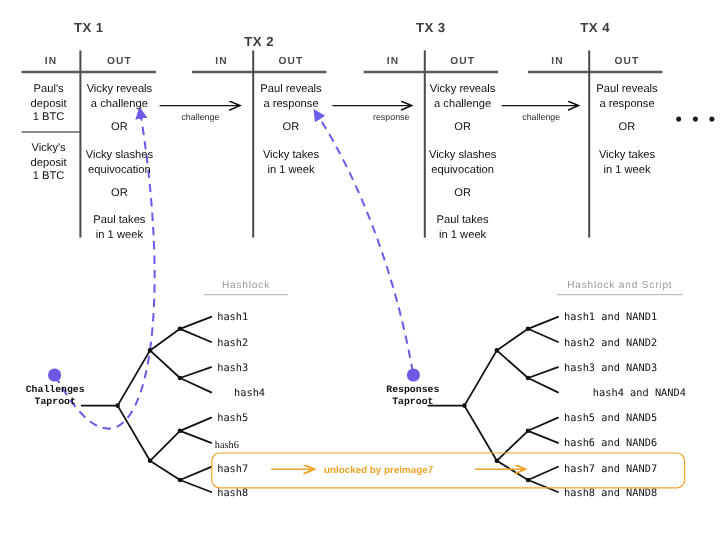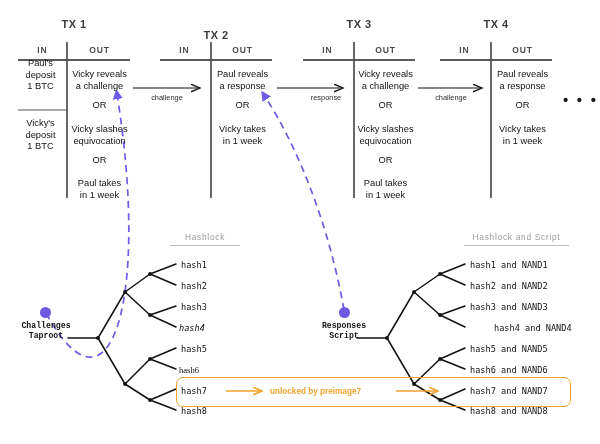--- a/index.html
+++ b/index.html
@@ -169,21 +169,21 @@
     </g>
 
     <line x1="226" y1="391" x2="262" y2="391" stroke="#f0a32b" stroke-width="1.3" marker-end="url(#arrowOrange)"></line>
     <line x1="396" y1="391" x2="438" y2="391" stroke="#f0a32b" stroke-width="1.3" marker-end="url(#arrowOrange)"></line>
   </svg>
 
   <div class="abs tx-title" style="left:18px;top:18px;width:112px;">TX 1</div>
   <div class="abs col-head" style="left:18px;top:45px;width:49px;">IN</div>
   <div class="abs col-head" style="left:69px;top:45px;width:61px;">OUT</div>
 
-  <div class="abs cell" style="left:14px;top:58px;width:53px;">Paul's
+  <div class="abs cell" style="left:14px;top:69px;width:53px;">Paul's
 deposit
 1 BTC</div>
   <div class="abs cell" style="left:14px;top:118px;width:53px;">Vicky's
 deposit
 1 BTC</div>
 
   <div class="abs cell" style="left:69px;top:69px;width:61px;">Vicky reveals
 a challenge</div>
   <div class="abs or" style="left:69px;top:100px;width:61px;">OR</div>
   <div class="abs cell" style="left:69px;top:124px;width:61px;">Vicky slashes
@@ -230,32 +230,32 @@
   <div class="abs flow-label" style="left:418px;top:93px;width:66px;">challenge</div>
 
   <div class="abs dots" style="left:563px;top:95px;">• • •</div>
 
   <div class="abs tap-dot" style="left:40px;top:307px;"></div>
   <div class="abs tap-label" style="left:8px;top:321px;width:76px;">Challenges
 Taproot</div>
 
   <div class="abs tap-dot" style="left:339px;top:307px;"></div>
   <div class="abs tap-label" style="left:306px;top:321px;width:76px;">Responses
-Script</div>
+Taproot</div>
 
   <div class="abs tree-head" style="left:170px;top:232px;width:70px;">Hashlock</div>
   <div class="abs tree-head-rule" style="left:170px;top:245px;width:70px;"></div>
 
   <div class="abs tree-head" style="left:464px;top:232px;width:105px;">Hashlock and Script</div>
   <div class="abs tree-head-rule" style="left:464px;top:245px;width:105px;"></div>
 
   <div class="abs leaf" style="left:181px;top:260px;">hash1</div>
   <div class="abs leaf" style="left:181px;top:281px;">hash2</div>
   <div class="abs leaf" style="left:181px;top:302px;">hash3</div>
-  <div class="abs leaf" style="left:179px;top:323px;font-style:italic;">hash4</div>
+  <div class="abs leaf" style="left:195px;top:323px;">hash4</div>
   <div class="abs leaf" style="left:181px;top:344px;">hash5</div>
   <div class="abs leaf" style="left:179px;top:365px;font-family:Liberation Serif, serif;">hash6</div>
   <div class="abs leaf" style="left:181px;top:386px;">hash7</div>
   <div class="abs leaf" style="left:181px;top:406px;">hash8</div>
 
   <div class="abs leaf" style="left:470px;top:260px;">hash1 and NAND1</div>
   <div class="abs leaf" style="left:470px;top:281px;">hash2 and NAND2</div>
   <div class="abs leaf" style="left:470px;top:302px;">hash3 and NAND3</div>
   <div class="abs leaf" style="left:470px;top:323px;margin-left:24px;">hash4 and NAND4</div>
   <div class="abs leaf" style="left:470px;top:344px;">hash5 and NAND5</div>

